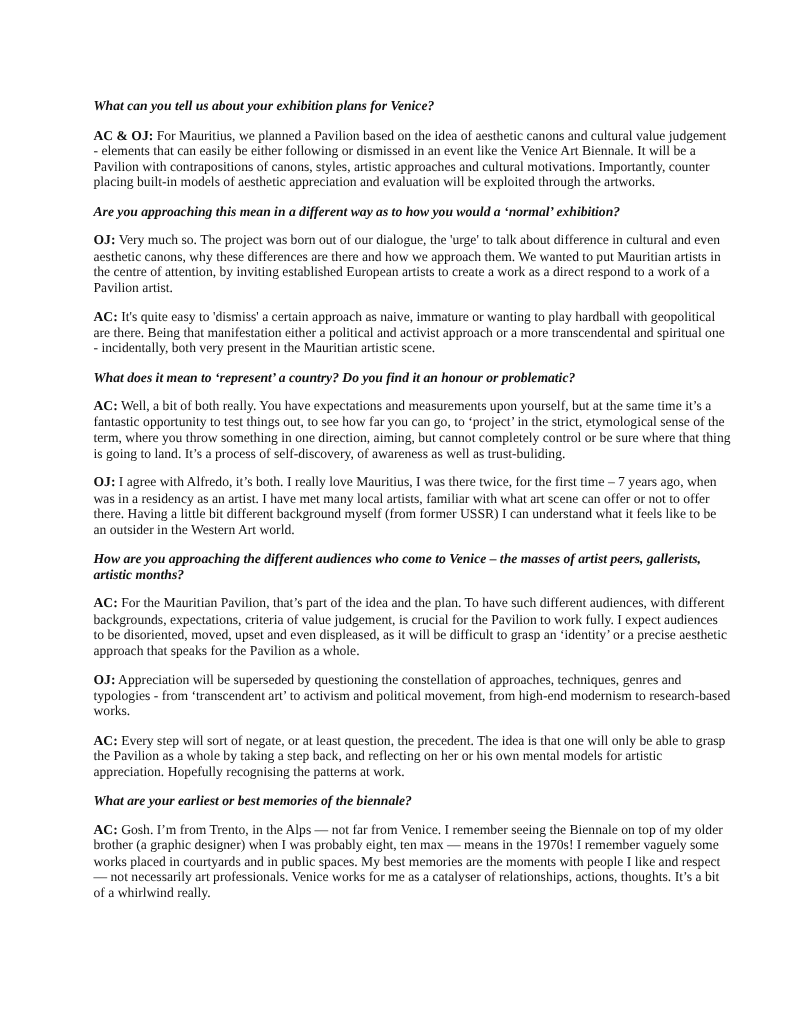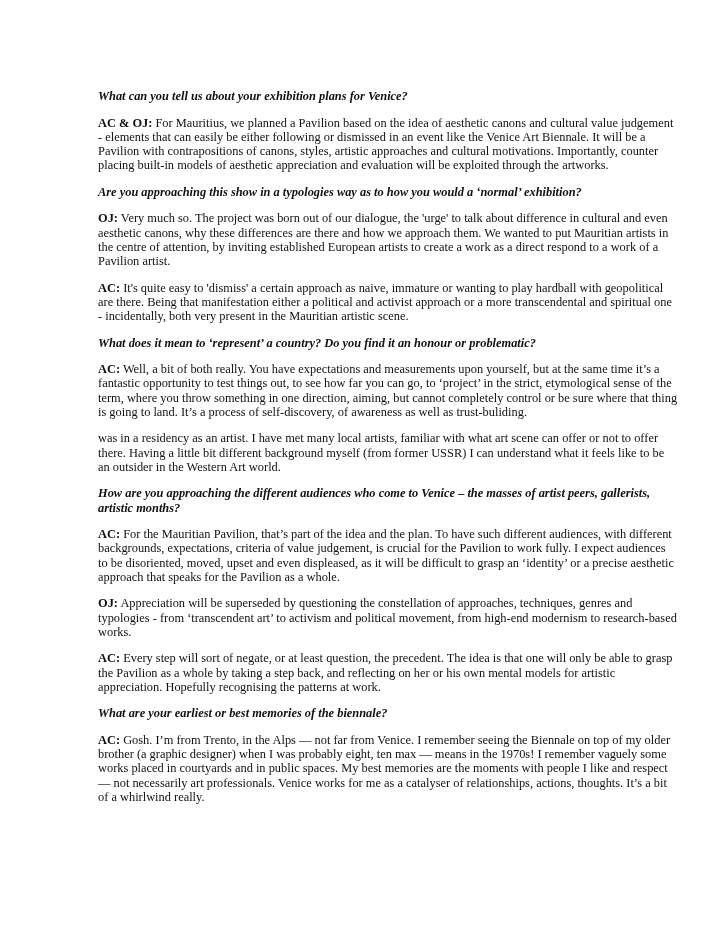--- a/index.html
+++ b/index.html
@@ -22,21 +22,20 @@
     width: 560px;
     font-size: 12.4px;
     line-height: 14.2px;
   }
   .block {
     margin: 0 0 12.4px 0;
   }
   .line {
     display: block;
     white-space: nowrap;
-    margin-left: 13px;
   }
   .question .line {
     font-weight: bold;
     font-style: italic;
   }
   .speaker {
     font-weight: bold;
   }
 </style>
 </head>
@@ -49,21 +48,21 @@
   </div>
 
   <div class="block answer">
     <span class="line"><span class="speaker">AC &amp; OJ:</span><span> For Mauritius, we planned a Pavilion based on the idea of aesthetic canons and cultural value judgement</span></span>
     <span class="line">- elements that can easily be either following or dismissed in an event like the Venice Art Biennale. It will be a</span>
     <span class="line">Pavilion with contrapositions of canons, styles, artistic approaches and cultural motivations. Importantly, counter</span>
     <span class="line">placing built-in models of aesthetic appreciation and evaluation will be exploited through the artworks.</span>
   </div>
 
   <div class="block question">
-    <span class="line">Are you approaching this show in a typologies way as to how you would a ‘normal’ exhibition?</span>
+    <span class="line">Are you approaching this mean in a different way as to how you would a ‘normal’ exhibition?</span>
   </div>
 
   <div class="block answer">
     <span class="line"><span class="speaker">OJ:</span><span> Very much so. The project was born out of our dialogue, the 'urge' to talk about difference in cultural and even</span></span>
     <span class="line">aesthetic canons, why these differences are there and how we approach them. We wanted to put Mauritian artists in</span>
     <span class="line">the centre of attention, by inviting established European artists to create a work as a direct respond to a work of a</span>
     <span class="line">Pavilion artist.</span>
   </div>
 
   <div class="block answer">
@@ -77,20 +76,21 @@
   </div>
 
   <div class="block answer">
     <span class="line"><span class="speaker">AC:</span><span> Well, a bit of both really. You have expectations and measurements upon yourself, but at the same time it’s a</span></span>
     <span class="line">fantastic opportunity to test things out, to see how far you can go, to ‘project’ in the strict, etymological sense of the</span>
     <span class="line">term, where you throw something in one direction, aiming, but cannot completely control or be sure where that thing</span>
     <span class="line">is going to land. It’s a process of self-discovery, of awareness as well as trust-buliding.</span>
   </div>
 
   <div class="block answer">
+    <span class="line"><span class="speaker">OJ:</span><span> I agree with Alfredo, it’s both. I really love Mauritius, I was there twice, for the first time – 7 years ago, when</span></span>
     <span class="line">was in a residency as an artist. I have met many local artists, familiar with what art scene can offer or not to offer</span>
     <span class="line">there. Having a little bit different background myself (from former USSR) I can understand what it feels like to be</span>
     <span class="line">an outsider in the Western Art world.</span>
   </div>
 
   <div class="block question">
     <span class="line">How are you approaching the different audiences who come to Venice – the masses of artist peers, gallerists,</span>
     <span class="line">artistic months?</span>
   </div>
 

